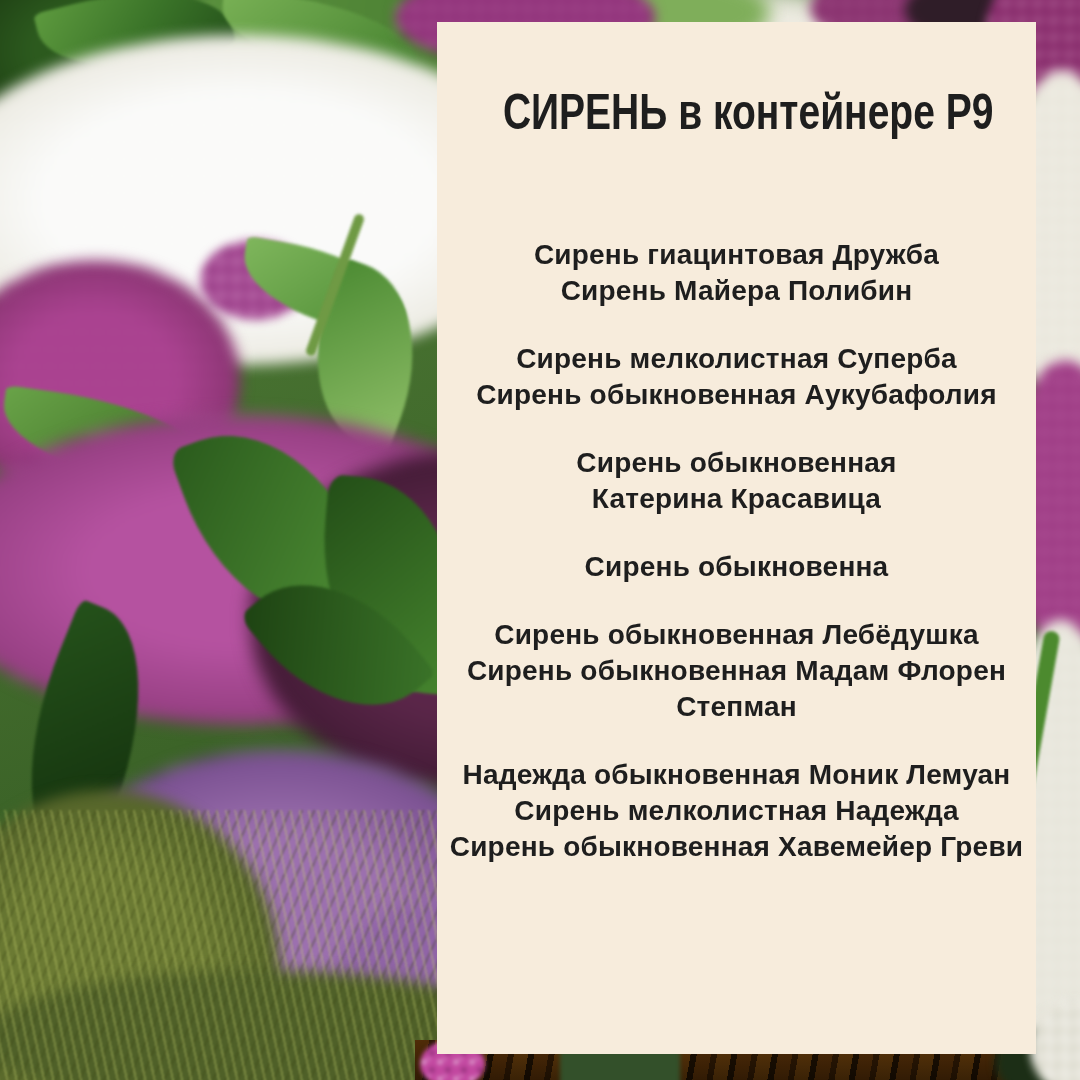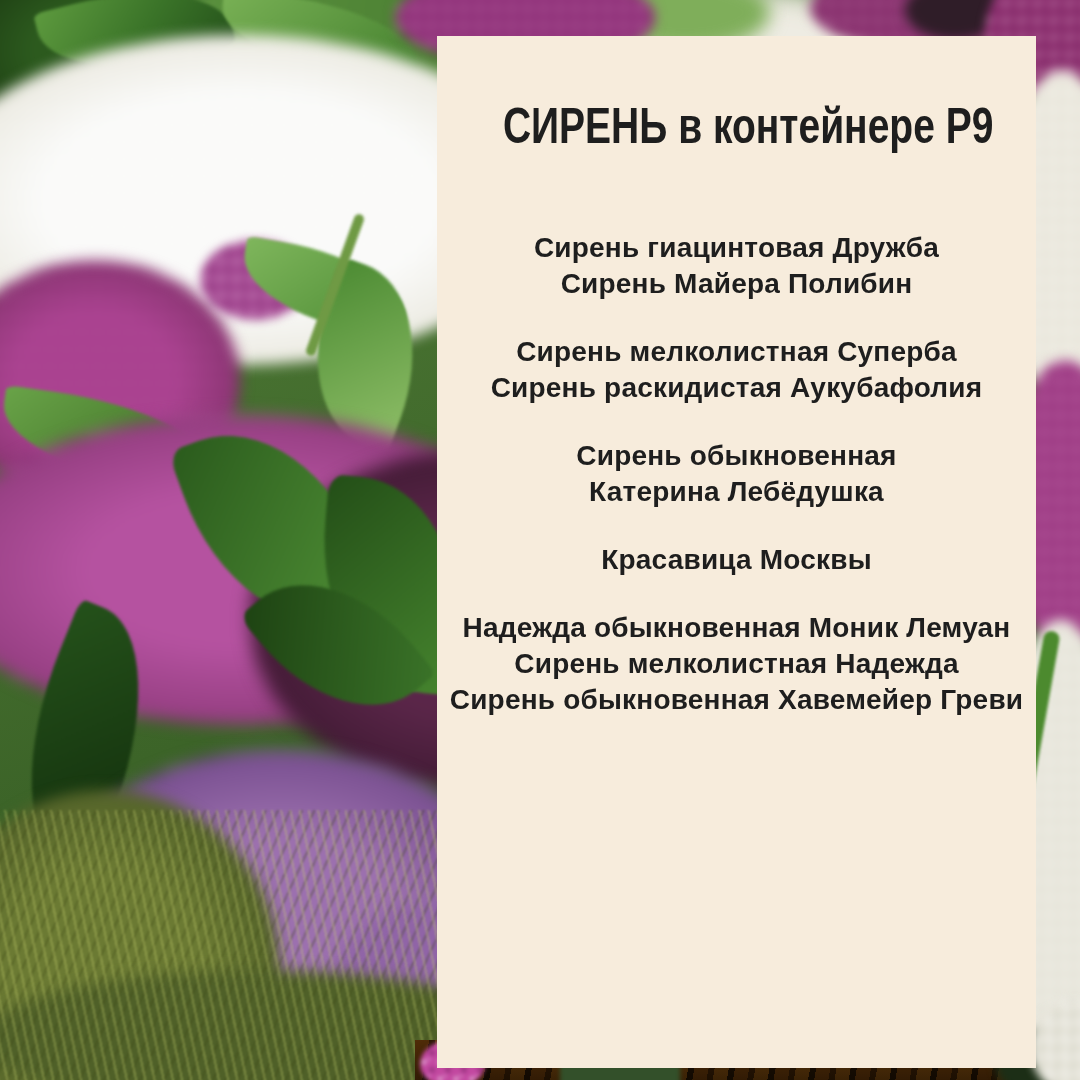--- a/index.html
+++ b/index.html
@@ -37,28 +37,28 @@
     background:
       repeating-linear-gradient(100deg,#a67c35 0 14px,#5e451c 14px 20px,#c09a4a 20px 34px,#3a2c12 34px 40px),
       linear-gradient(#7a5a24,#4a3614);
     background-blend-mode:multiply;}
   .grasstex{position:absolute;left:-10px;top:810px;width:450px;height:280px;opacity:.7;filter:blur(1px);
     background:
       repeating-linear-gradient(78deg, rgba(196,206,110,.55) 0 2px, transparent 2px 9px),
       repeating-linear-gradient(-65deg, rgba(60,70,20,.5) 0 2px, transparent 2px 11px);}
   
   .panel{
-    position:absolute;left:437px;top:36px;width:599px;height:1032px;
+    position:absolute;left:437px;top:22px;width:599px;height:1032px;
     background:var(--panel-bg);color:var(--ink);text-align:center;
   }
   .title{
     margin:62px 0 0;font-size:50px;line-height:57px;font-weight:700;
     letter-spacing:0px;white-space:nowrap;transform:scaleX(.78);transform-origin:50% 50%;
   }
-  .varieties{margin-top:75px;}
+  .varieties{margin-top:96px;}
   .group{margin-bottom:32px;}
   .line{font-size:28px;line-height:36px;font-weight:600;letter-spacing:.2px;}
 </style>
 </head>
 <body>
 
 <div class="canvas">
 
   <div class="photo">
 
@@ -114,28 +114,33 @@
 
   <section class="panel">
     <h1 class="title">СИРЕНЬ в контейнере Р9</h1>
     <div class="varieties">
         <div class="group">
           <div class="line">Сирень гиацинтовая Дружба</div>
           <div class="line">Сирень Майера Полибин</div>
         </div>
         <div class="group">
           <div class="line">Сирень мелколистная Суперба</div>
-          <div class="line">Сирень раскидистая Аукубафолия</div>
+          <div class="line">Сирень обыкновенная Аукубафолия</div>
         </div>
         <div class="group">
           <div class="line">Сирень обыкновенная</div>
-          <div class="line">Катерина Лебёдушка</div>
+          <div class="line">Катерина Красавица</div>
         </div>
         <div class="group">
-          <div class="line">Красавица Москвы</div>
+          <div class="line">Сирень обыкновенна</div>
+        </div>
+        <div class="group">
+          <div class="line">Сирень обыкновенная Лебёдушка</div>
+          <div class="line">Сирень обыкновенная Мадам Флорен</div>
+          <div class="line">Степман</div>
         </div>
         <div class="group">
           <div class="line">Надежда обыкновенная Моник Лемуан</div>
           <div class="line">Сирень мелколистная Надежда</div>
           <div class="line">Сирень обыкновенная Хавемейер Греви</div>
         </div>
       </div>
   </section>
 
 </div>

